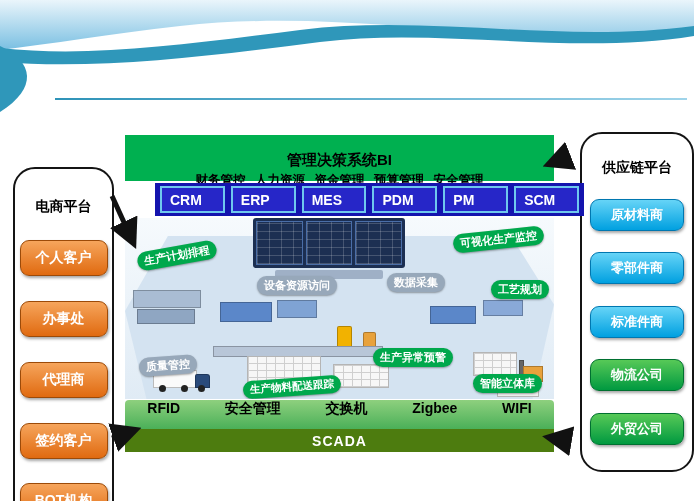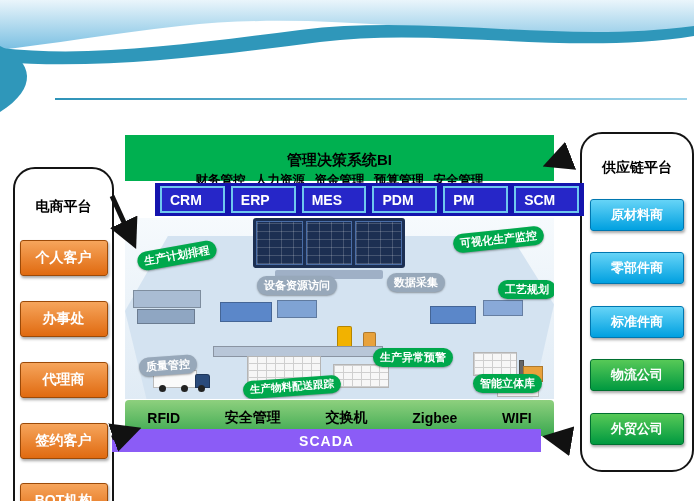--- a/index.html
+++ b/index.html
@@ -9,21 +9,21 @@
   
   .header-svg{position:absolute;left:0;top:0;}
   .slide-title{position:absolute;left:57px;top:66px;font-size:22px;font-weight:bold;color:#2E93B8;letter-spacing:1px;white-space:nowrap;}
   .title-rule{position:absolute;left:55px;top:98px;width:632px;height:2px;background:linear-gradient(90deg,#2E93B8,#9fd4ea);}
 
   
   .panel{position:absolute;border:2.5px solid #141414;border-radius:22px;display:flex;flex-direction:column;align-items:center;justify-content:space-evenly;box-sizing:border-box;padding:4px 0;}
   .panel-left{left:13px;top:167px;width:101px;height:383px;}
   .panel-right{left:568px;top:132px;width:114px;height:340px;margin-left:12px;}
   .panel-label{font-size:14px;font-weight:bold;color:#000;}
-  .pill-btn{width:86px;height:34px;border-radius:3px;display:flex;align-items:center;justify-content:center;
+  .pill-btn{width:86px;height:34px;border-radius:9px;display:flex;align-items:center;justify-content:center;
     color:#fff;font-weight:bold;font-size:14px;box-shadow:1px 2px 3px rgba(0,0,0,.35);white-space:nowrap;}
   .btn-orange{background:linear-gradient(#F6A55C,#E06A10);border:1px solid #9C4A08;}
   .btn-cyan{width:92px;height:30px;font-size:13px;background:linear-gradient(#66D4F7,#00A0E0);border:1px solid #0077B0;}
   .btn-green{width:92px;height:30px;font-size:13px;background:linear-gradient(#57C957,#009940);border:1px solid #007030;}
 
   
   .bi-banner{position:absolute;left:125px;top:135px;width:429px;height:46px;background:#00B050;color:#000;
     text-align:center;box-sizing:border-box;padding-top:16px;}
   .bi-title{font-size:15px;font-weight:bold;}
   .bi-sub{font-size:12.5px;font-weight:bold;word-spacing:6px;margin-top:2px;}
@@ -48,23 +48,23 @@
     background-image:repeating-linear-gradient(0deg,#cfcfcf 0 1px,transparent 1px 7px),
                      repeating-linear-gradient(90deg,#cfcfcf 0 1px,transparent 1px 9px);}
   .wheel{width:7px;height:7px;border-radius:50%;background:#222;}
 
   .callout{position:absolute;padding:2px 7px;border-radius:10px;font-size:11px;font-weight:bold;color:#fff;
     white-space:nowrap;box-shadow:0 1px 2px rgba(0,0,0,.35);z-index:5;}
   .co-green{background:#00A84C;}
   .co-gray{background:#97A8BA;}
 
   .tech-row{position:absolute;left:125px;top:400px;width:429px;height:36px;border-radius:4px;
-    background:linear-gradient(#8ed07e,#3aa84f);display:flex;justify-content:space-around;align-items:center;
+    background:linear-gradient(#8ed07e,#3aa84f);display:flex;justify-content:space-around;
     font-weight:bold;font-size:14px;color:#000;}
-  .scada-row{position:absolute;left:112px;top:429px;width:429px;height:23px;background:#8b5cf6;color:#fff;
+  .scada-row{position:absolute;left:125px;top:429px;width:429px;height:23px;background:#4d7c0f;color:#fff;
     font-weight:bold;font-size:14px;display:flex;align-items:center;justify-content:center;letter-spacing:1px;}
 
   .arrows{position:absolute;left:0;top:0;pointer-events:none;}
 </style>
 </head>
 <body>
 
 <div class="slide">
 
   <svg class="header-svg" width="694" height="125">
@@ -142,21 +142,21 @@
     <div class="wheel" style="left:56px;top:167px;"></div>
     <div class="wheel" style="left:73px;top:167px;"></div>
     <div class="blk" style="left:394px;top:142px;width:3px;height:20px;background:#666;"></div>
     <div class="blk" style="left:398px;top:148px;width:18px;height:14px;background:#e8a23c;"></div>
     <div class="blk" style="left:372px;top:164px;width:40px;height:13px;background:#f0f0f0;"></div>
 
     <div class="callout co-green" style="left:12px;top:28px;transform:rotate(-10deg);">生产计划排程</div>
     <div class="callout co-gray" style="left:132px;top:58px;">设备资源访问</div>
     <div class="callout co-gray" style="left:262px;top:55px;">数据采集</div>
     <div class="callout co-green" style="left:328px;top:12px;transform:rotate(-6deg);">可视化生产监控</div>
-    <div class="callout co-green" style="left:366px;top:62px;margin-left:7px;">工艺规划</div>
+    <div class="callout co-green" style="left:366px;top:62px;">工艺规划</div>
     <div class="callout co-gray" style="left:14px;top:138px;transform:rotate(-4deg);">质量管控</div>
     <div class="callout co-green" style="left:248px;top:130px;">生产异常预警</div>
     <div class="callout co-green" style="left:118px;top:160px;transform:rotate(-4deg);font-size:10.5px;">生产物料配送跟踪</div>
     <div class="callout co-green" style="left:338px;top:156px;margin-left:10px;">智能立体库</div>
   </div>
 
   <div class="tech-row">
     <span>RFID</span>
     <span>安全管理</span>
     <span>交换机</span>

